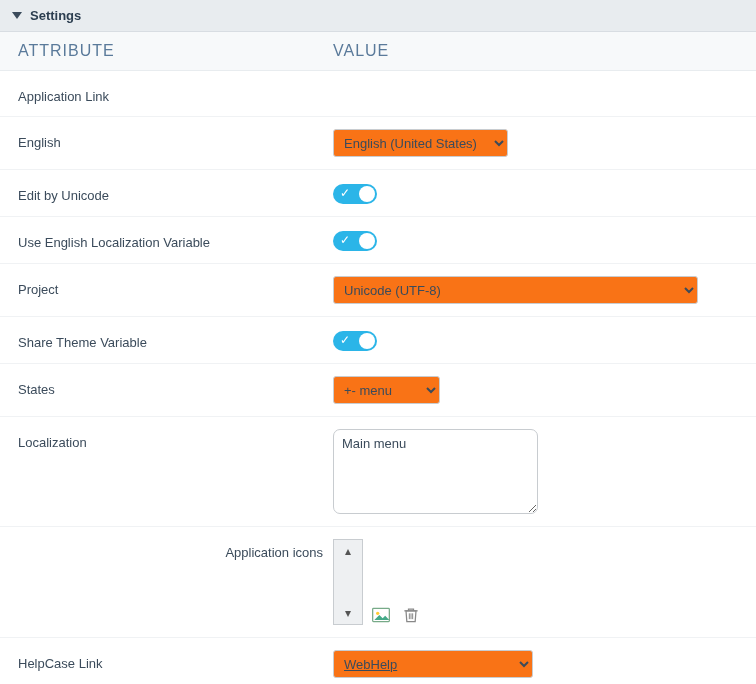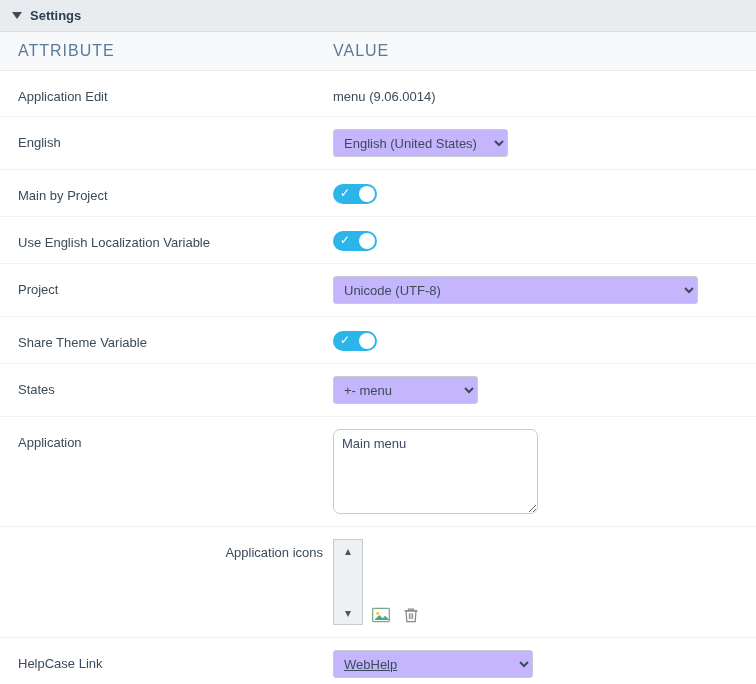--- a/index.html
+++ b/index.html
@@ -55,27 +55,27 @@
   }
   .row .attr.align-right { text-align: right; }
   .row .val { flex: 1; display: flex; align-items: center; gap: 6px; }
   .static-val { color: #3b4b5b; padding-top: 6px; }
   select {
     font-family: inherit;
     font-size: 13px;
     padding: 5px 6px;
     border: 1px solid #c8ccd0;
     border-radius: 3px;
-    background: #c4b5fd;
+    background: #f97316;
     color: #3b4b5b;
     height: 28px;
   }
   select.lang { width: 175px; }
   select.charset { width: 365px; }
-  select.folder { width: 145px; }
+  select.folder { width: 107px; }
   select.helpcase { width: 200px; text-decoration: underline; }
   textarea {
     font-family: inherit;
     font-size: 13px;
     padding: 6px 8px;
     border: 1px solid #c8ccd0;
     border-radius: 7px;
     resize: both;
     width: 205px;
     height: 85px;
@@ -141,37 +141,34 @@
   <span class="tri"></span>
   <span class="section-title">Settings</span>
 </div>
 
 <div class="table-header">
   <div class="col-attr">ATTRIBUTE</div>
   <div class="col-val">VALUE</div>
 </div>
 
 <div class="row">
-  <div class="attr">Application Edit</div>
-  <div class="val">
-    <span class="static-val">menu (9.06.0014)</span>
-  </div>
+  <div class="attr">Application Link</div>
 </div>
 
 <div class="row">
   <div class="attr">English</div>
   <div class="val">
     <select class="lang">
       <option>English (United States)</option>
     </select>
   </div>
 </div>
 
 <div class="row">
-  <div class="attr">Main by Project</div>
+  <div class="attr">Edit by Unicode</div>
   <div class="val">
     <span class="toggle">
       <span class="check">✓</span>
       <span class="knob"></span>
     </span>
   </div>
 </div>
 
 <div class="row">
   <div class="attr">Use English Localization Variable</div>
@@ -205,21 +202,21 @@
 <div class="row">
   <div class="attr">States</div>
   <div class="val">
     <select class="folder">
       <option>+- menu</option>
     </select>
   </div>
 </div>
 
 <div class="row">
-  <div class="attr">Application</div>
+  <div class="attr">Localization</div>
   <div class="val">
     <textarea style="">Main menu</textarea>
   </div>
 </div>
 
 <div class="row">
   <div class="attr align-right">Application icons</div>
   <div class="val" style="align-items:flex-end;">
     <div class="icon-list">
       <span class="arrow">▴</span>

